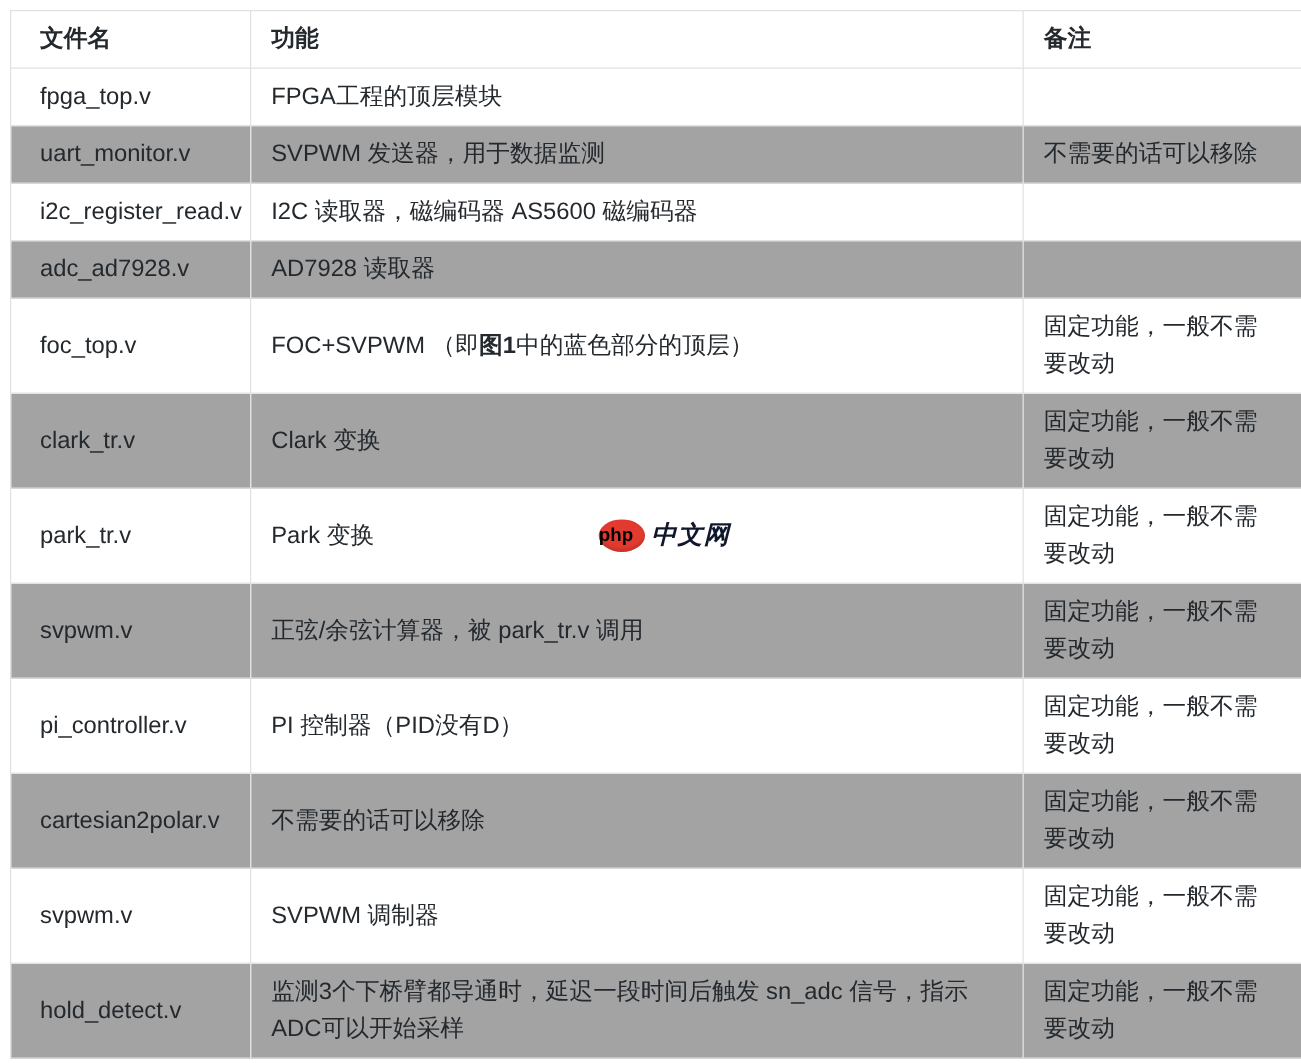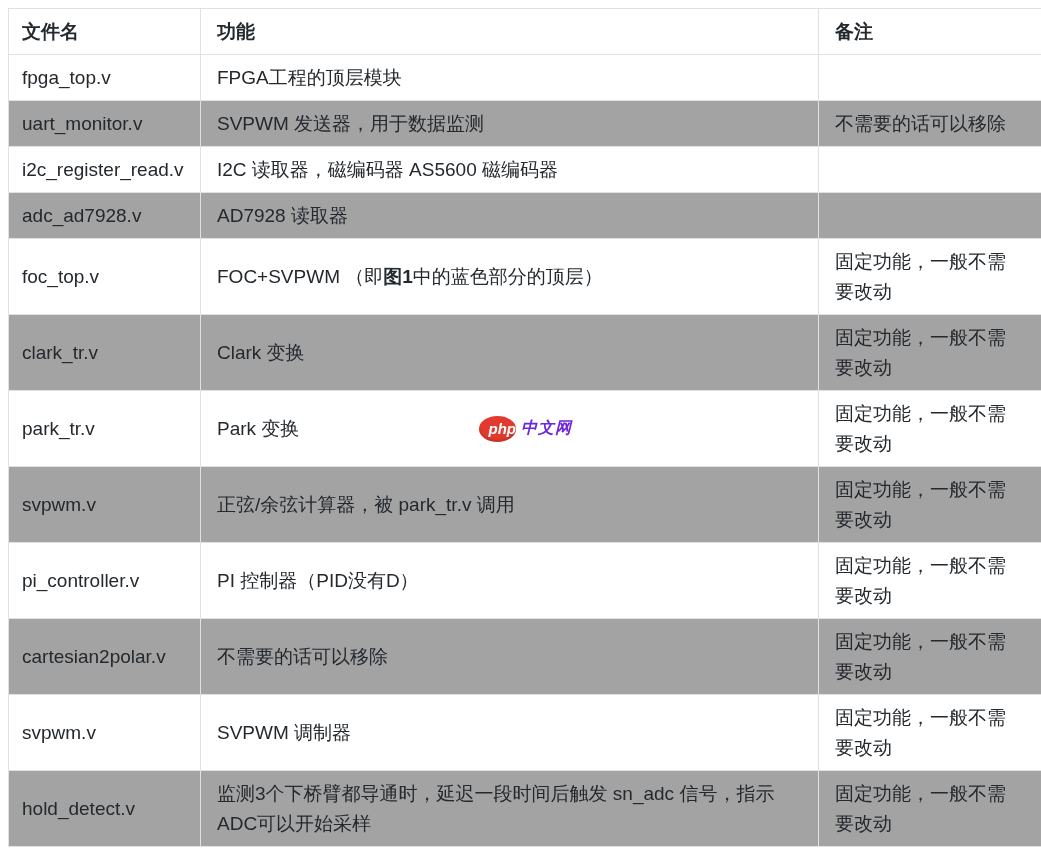--- a/index.html
+++ b/index.html
@@ -28,21 +28,21 @@
   col.c-note { width: 240px; }
   th, td {
     border: 1px solid #dfe2e5;
     vertical-align: middle;
     text-align: left;
     font-weight: normal;
     padding: 6px 16px;
     box-sizing: border-box;
   }
   th { font-weight: bold; }
-  th.c-file, td.c-file { padding-left: 13px; margin-top: 41px; }
+  th.c-file, td.c-file { padding-left: 23px; margin-top: 41px; }
   tr.h-single { height: 46px; }
   tr.h-double { height: 76px; }
   tr.row-alt td { background: #a3a3a3; }
   .bold-frag { font-weight: bold; }
   td.pos-rel { position: relative; }
   
   .note-text {
     display: inline-block;
     max-width: 182px;
     vertical-align: middle;
@@ -57,33 +57,32 @@
     display: inline-flex;
     align-items: center;
     gap: 5px;
   }
   .wm-badge {
     display: inline-block;
     width: 37px;
     height: 26px;
     border-radius: 50%;
     background: #e23a2e;
-    color: #ffffff;
+    color: #000000;
     font-size: 15px;
     font-weight: bold;
-    font-style: italic;
     line-height: 26px;
-    text-align: right;
+    text-align: left;
     box-shadow: inset 0 -2px 3px rgba(0,0,0,0.15);
   }
   .wm-text {
-    font-size: 16px;
+    font-size: 20px;
     font-weight: bold;
     font-style: italic;
-    color: #6d28d9;
+    color: #0f172a;
     letter-spacing: 1px;
   }
 </style>
 </head>
 <body>
 
 <table class="doc-table">
   <colgroup>
     <col class="c-file">
     <col class="c-func">

